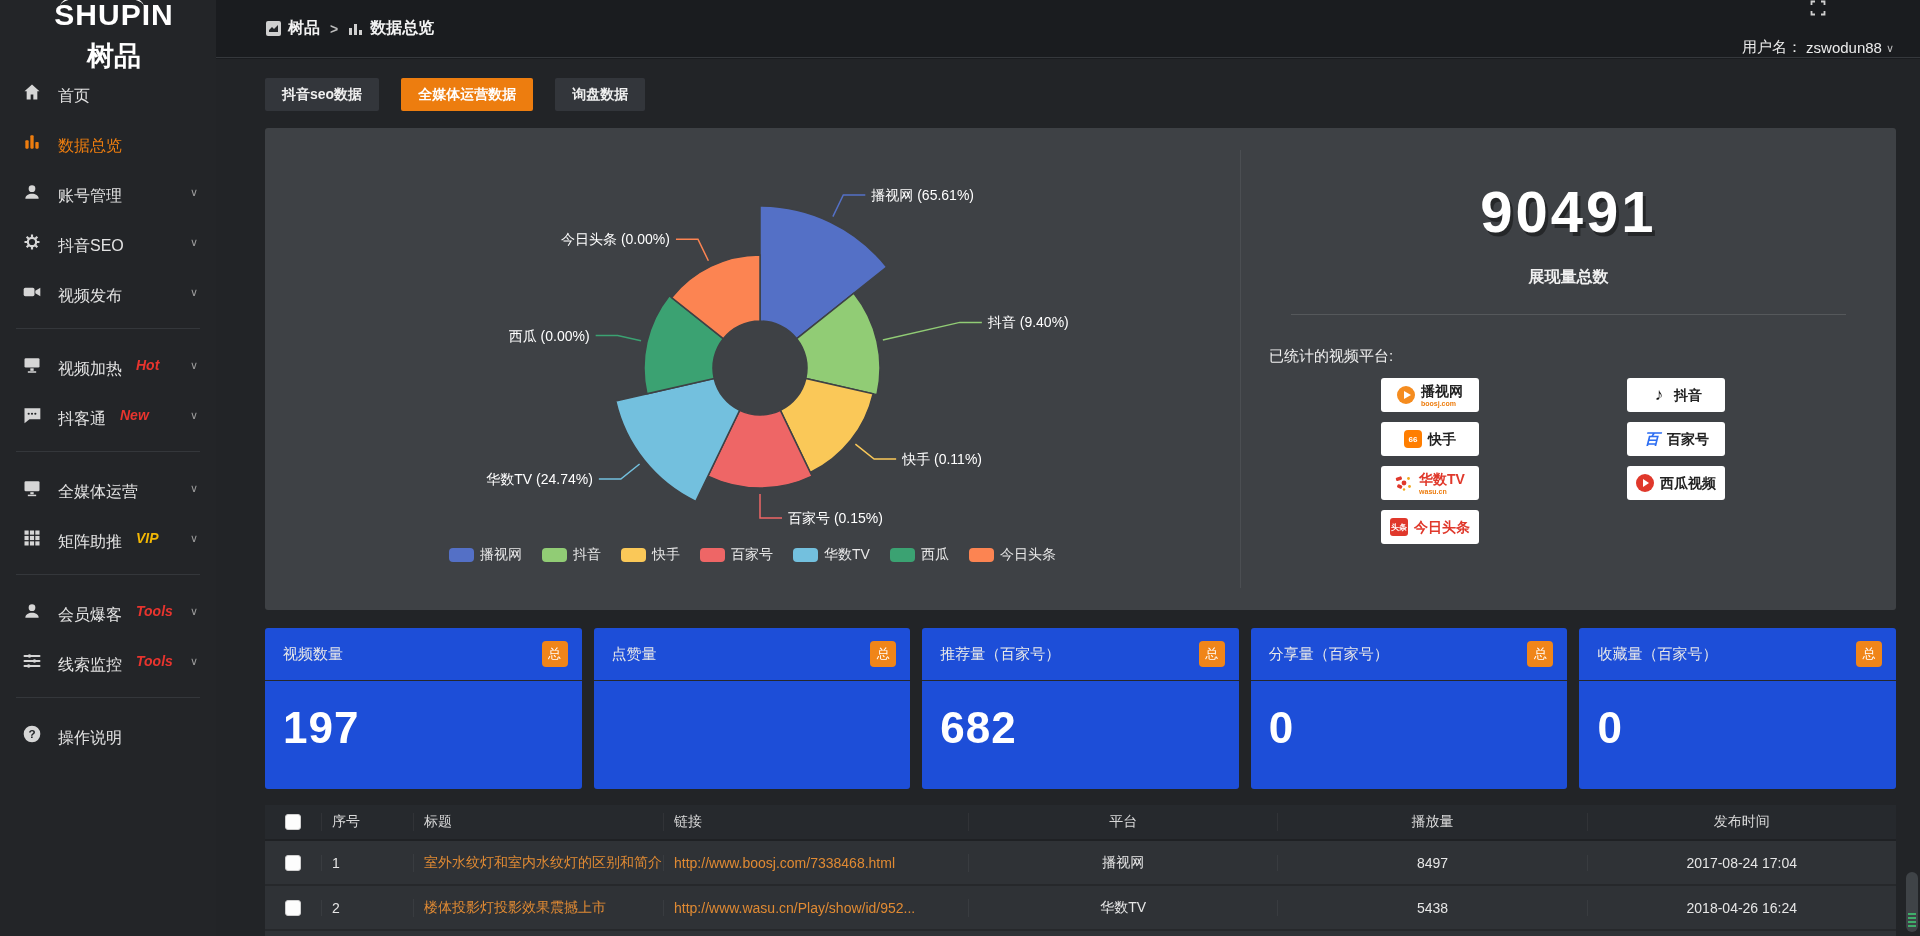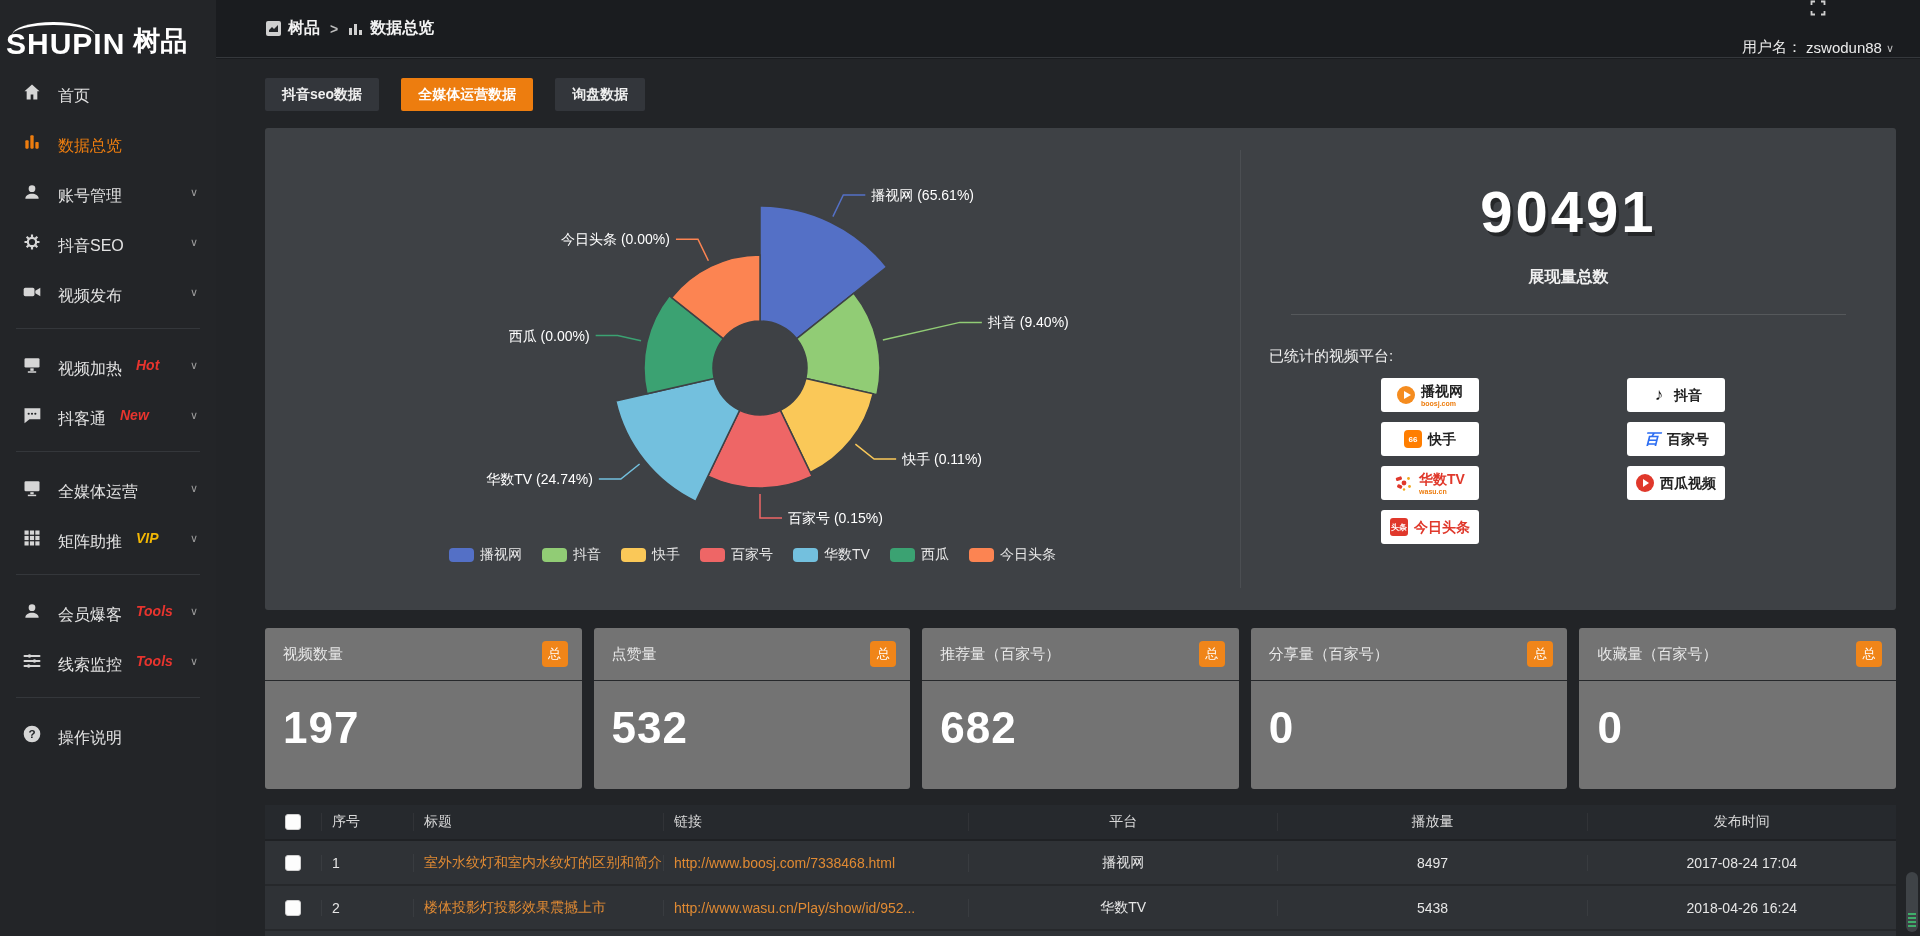--- a/index.html
+++ b/index.html
@@ -13,21 +13,21 @@
   .crumb { display:flex; align-items:center; gap:7px; cursor:pointer; }
   .crumb svg { display:block; }
   .crumb-sep { color:#bdbdbd; font-size:14px; }
   .topbar-right { margin-left:auto; margin-right:26px; display:flex; align-items:center; gap:22px;flex-direction:column; }
   .fs-icon { width:16px; height:16px; cursor:pointer; }
   .username { font-size:15px; color:#ececec; display:flex; align-items:center; gap:4px; cursor:pointer; }
   .username .chev { font-size:11px; color:#bdbdbd; transform:translateY(1px); }
 
   
   .sidebar { position:absolute; left:0; top:0; width:216px; height:936px; background:#232528; z-index:6; }
-  .logo { height:59px; display:flex; align-items:flex-end; padding-left:6px; gap:8px; }
+  .logo { height:59px; display:flex; align-items:center; padding-left:12px; gap:8px;flex-direction:column; }
   .logo-en { font-size:30px; font-weight:bold; letter-spacing:1px; color:#fff; position:relative; line-height:1; }
   .logo-en:before { content:""; position:absolute; left:6px; right:30px; top:-7px; height:10px; border-top:3px solid #fff; border-radius:50%/100% 100% 0 0; }
   .logo-cn { font-size:27px; font-weight:bold; color:#fff; }
   .nav { padding-top:8px; }
   .nav-item { height:50px; display:flex; align-items:center; padding:0 18px 0 22px; cursor:pointer; color:#e3e3e3; font-size:16px; }
   .nav-item .ico { width:20px; height:20px; margin-right:16px; color:#d6d6d6; flex:0 0 auto; }
   .nav-item.active, .nav-item.active .ico { color:#ed7d0f; }
   .nav-item .lbl { white-space:nowrap;margin-top:8px; }
   .nav-item .badge { margin-left:14px; font-size:14px; font-weight:bold; font-style:italic; }
   .badge.red { color:#e8342e; } .badge.gold { color:#f2b705; }
@@ -67,21 +67,21 @@
   .plogo.sq-orange { background:#ff7e00; border-radius:4px; }
   .plogo.sq-red { background:#e0382b; border-radius:3px; }
   .plogo.circle-red { background:#e0382b; border-radius:50%; }
   .plogo.black-note { color:#111; font-size:17px; font-weight:bold; }
   .plogo .tri { width:0; height:0; border-left:7px solid #fff; border-top:4.5px solid transparent; border-bottom:4.5px solid transparent; margin-left:2px; }
   .plogo .w8 { color:#fff; font-size:8px; font-weight:bold; }
   .plogo.baijia { color:#2d6ef2; font-size:15px; font-weight:bold; font-style:italic; }
 
   
   .cards { position:absolute; left:49px; top:569px; width:1631px; display:flex; gap:12px; }
-  .card { flex:1; height:161px; background:#737373; border-radius:3px; }
+  .card { flex:1; height:161px; background:#1d4ed8; border-radius:3px; }
   .card-head { height:53px; display:flex; align-items:center; padding:0 14px 0 18px; border-bottom:1px solid #26282b; }
   .card-label { font-size:15px; color:#e8e8e8; }
   .card-badge { margin-left:auto; width:26px; height:26px; background:#f08519; color:#fff; font-size:13px; border-radius:4px; display:flex; align-items:center; justify-content:center; cursor:pointer; }
   .card-value { font-size:44px; font-weight:600; color:#fff; padding:22px 0 0 18px; letter-spacing:1px; }
 
   
   .dtable { position:absolute; left:49px; top:746px; width:1631px; }
   .trow { display:flex; align-items:center; background:#2f3236; border-bottom:2px solid #26282b; }
   .trow.thead { background:#26292d; border-bottom:2px solid #1f2124; height:36px; font-size:14px; color:#d9d9d9; }
   .trow.tbody { height:45px; font-size:14px; color:#e6e6e6; }
@@ -423,21 +423,20 @@
             <span class="card-label">视频数量</span>
             <span class="card-badge">总</span>
           </div>
         <div class="card-value">197</div>
       </div>
       <div class="card">
         <div class="card-head">
             <span class="card-label">点赞量</span>
             <span class="card-badge">总</span>
           </div>
-        <div class="card-value">532</div>
       </div>
       <div class="card">
         <div class="card-head">
             <span class="card-label">推荐量（百家号）</span>
             <span class="card-badge">总</span>
           </div>
         <div class="card-value">682</div>
       </div>
       <div class="card">
         <div class="card-head">

